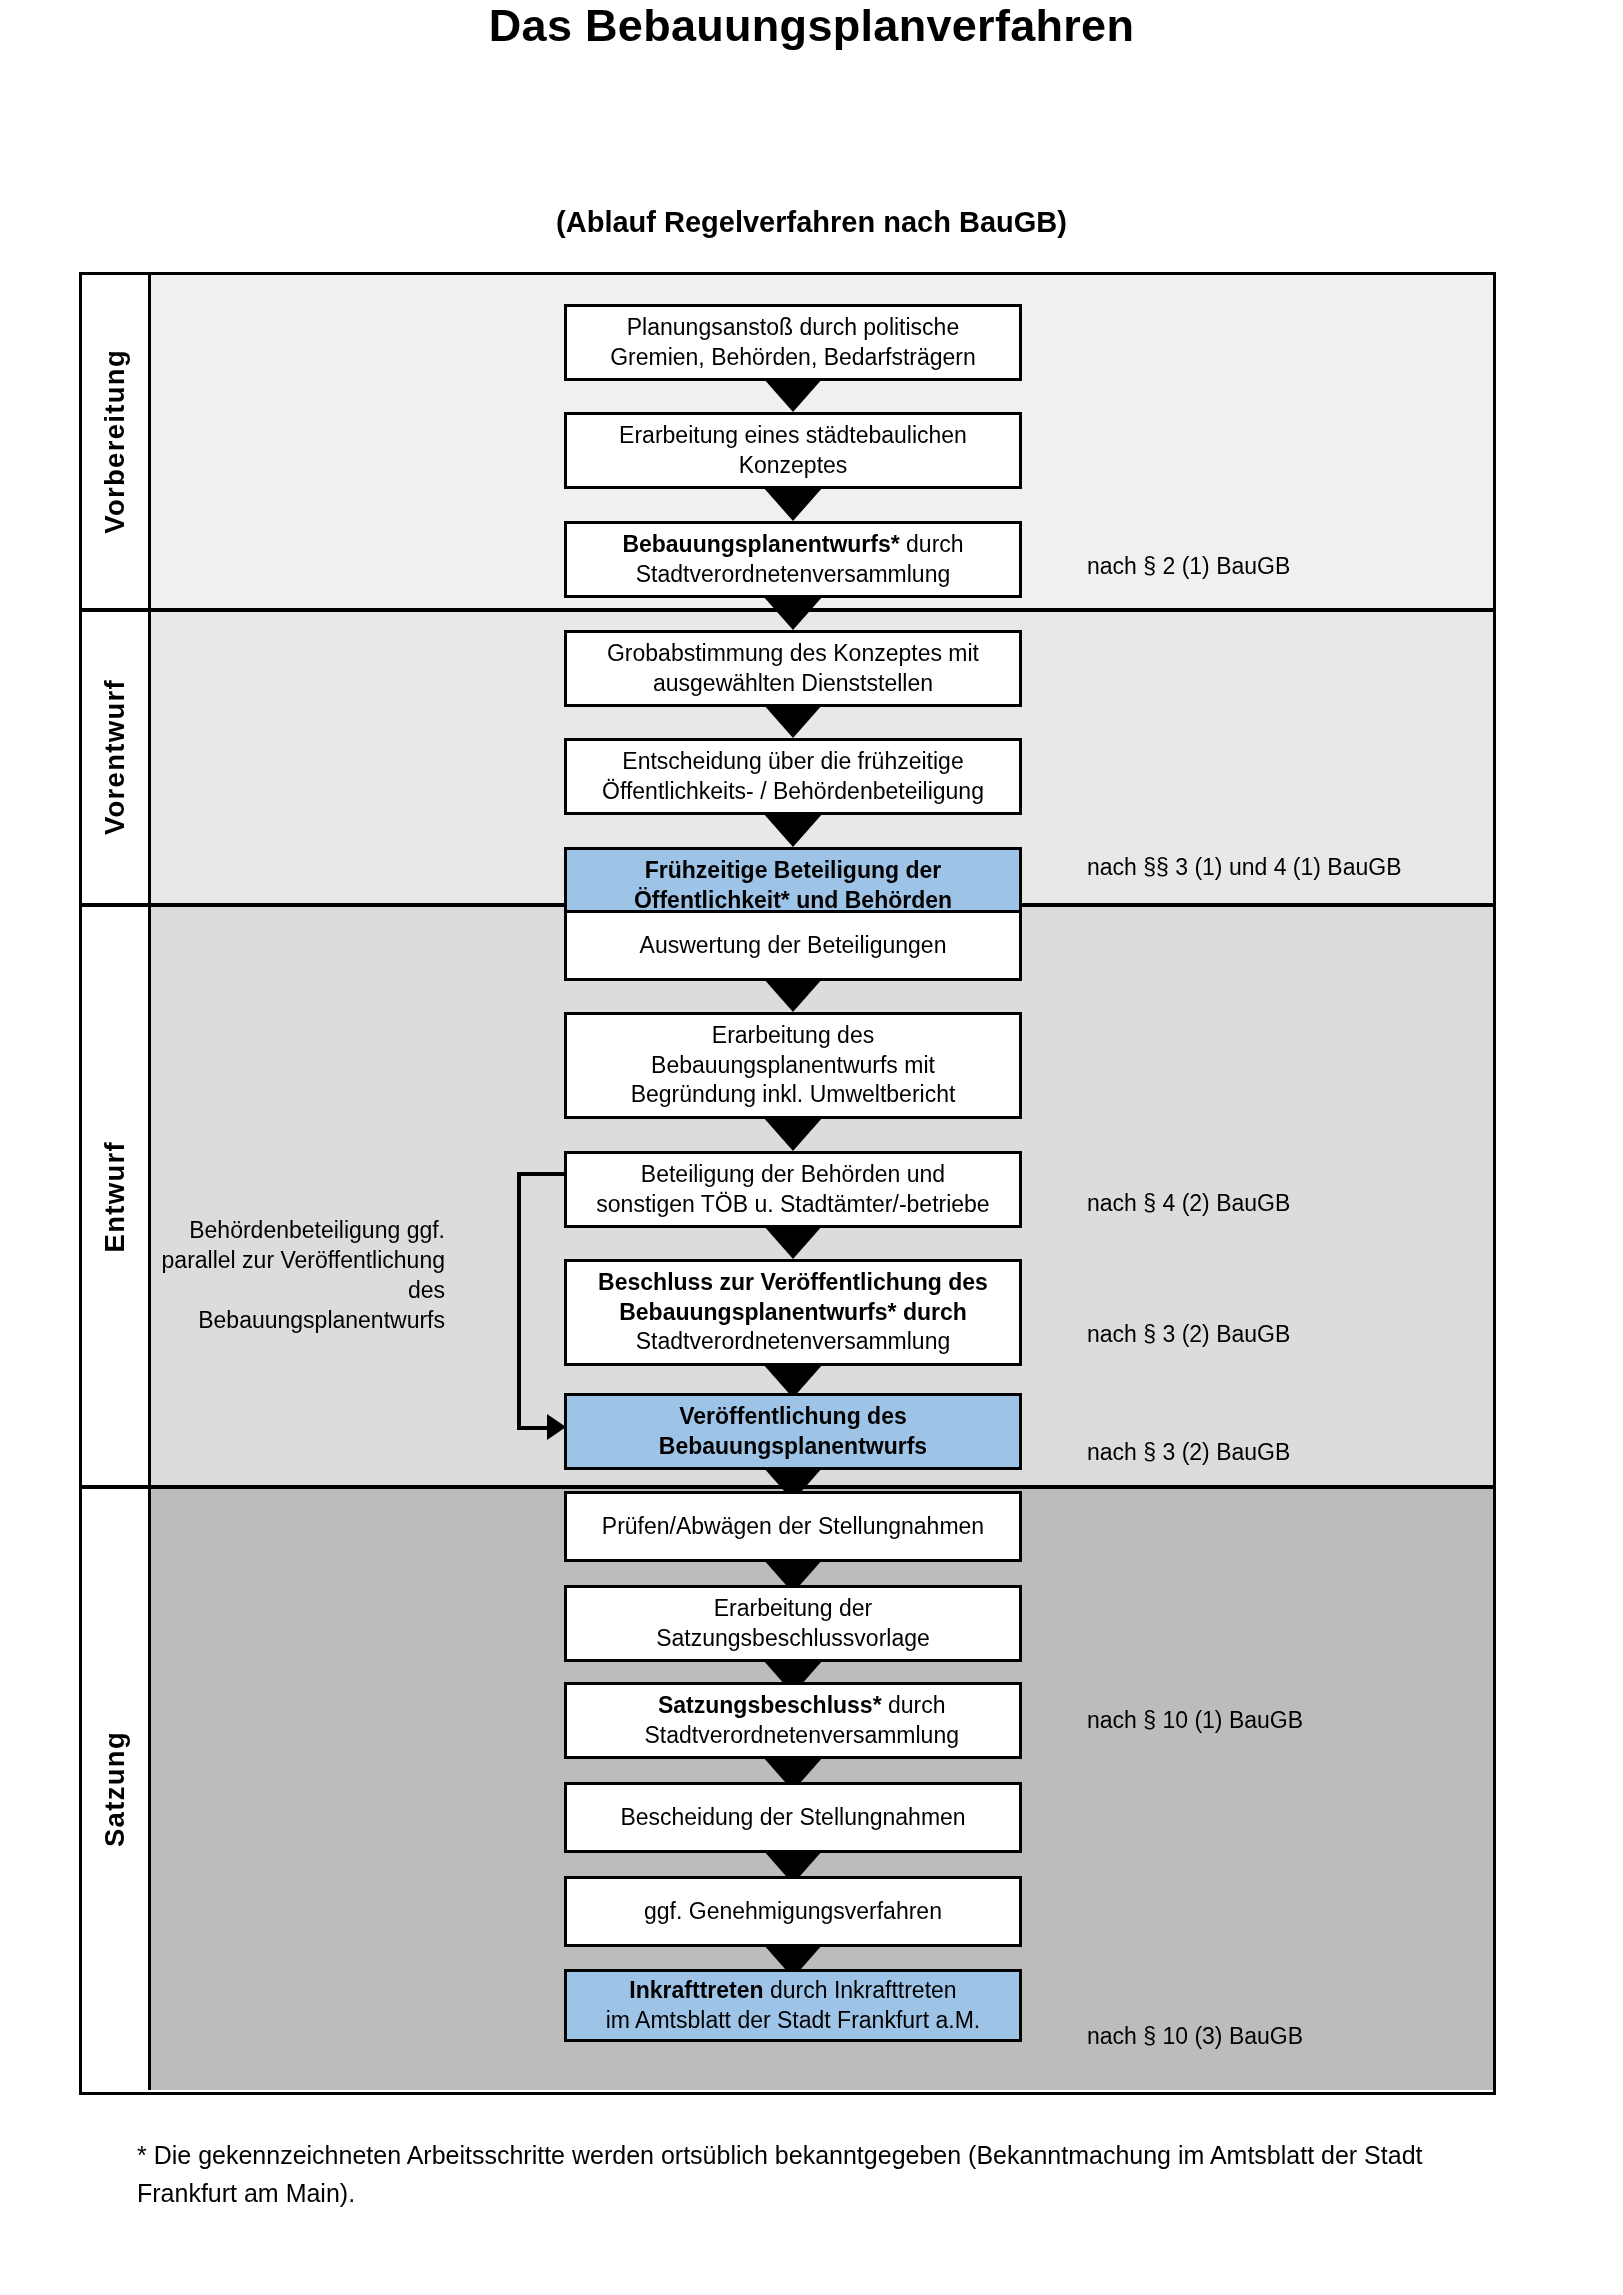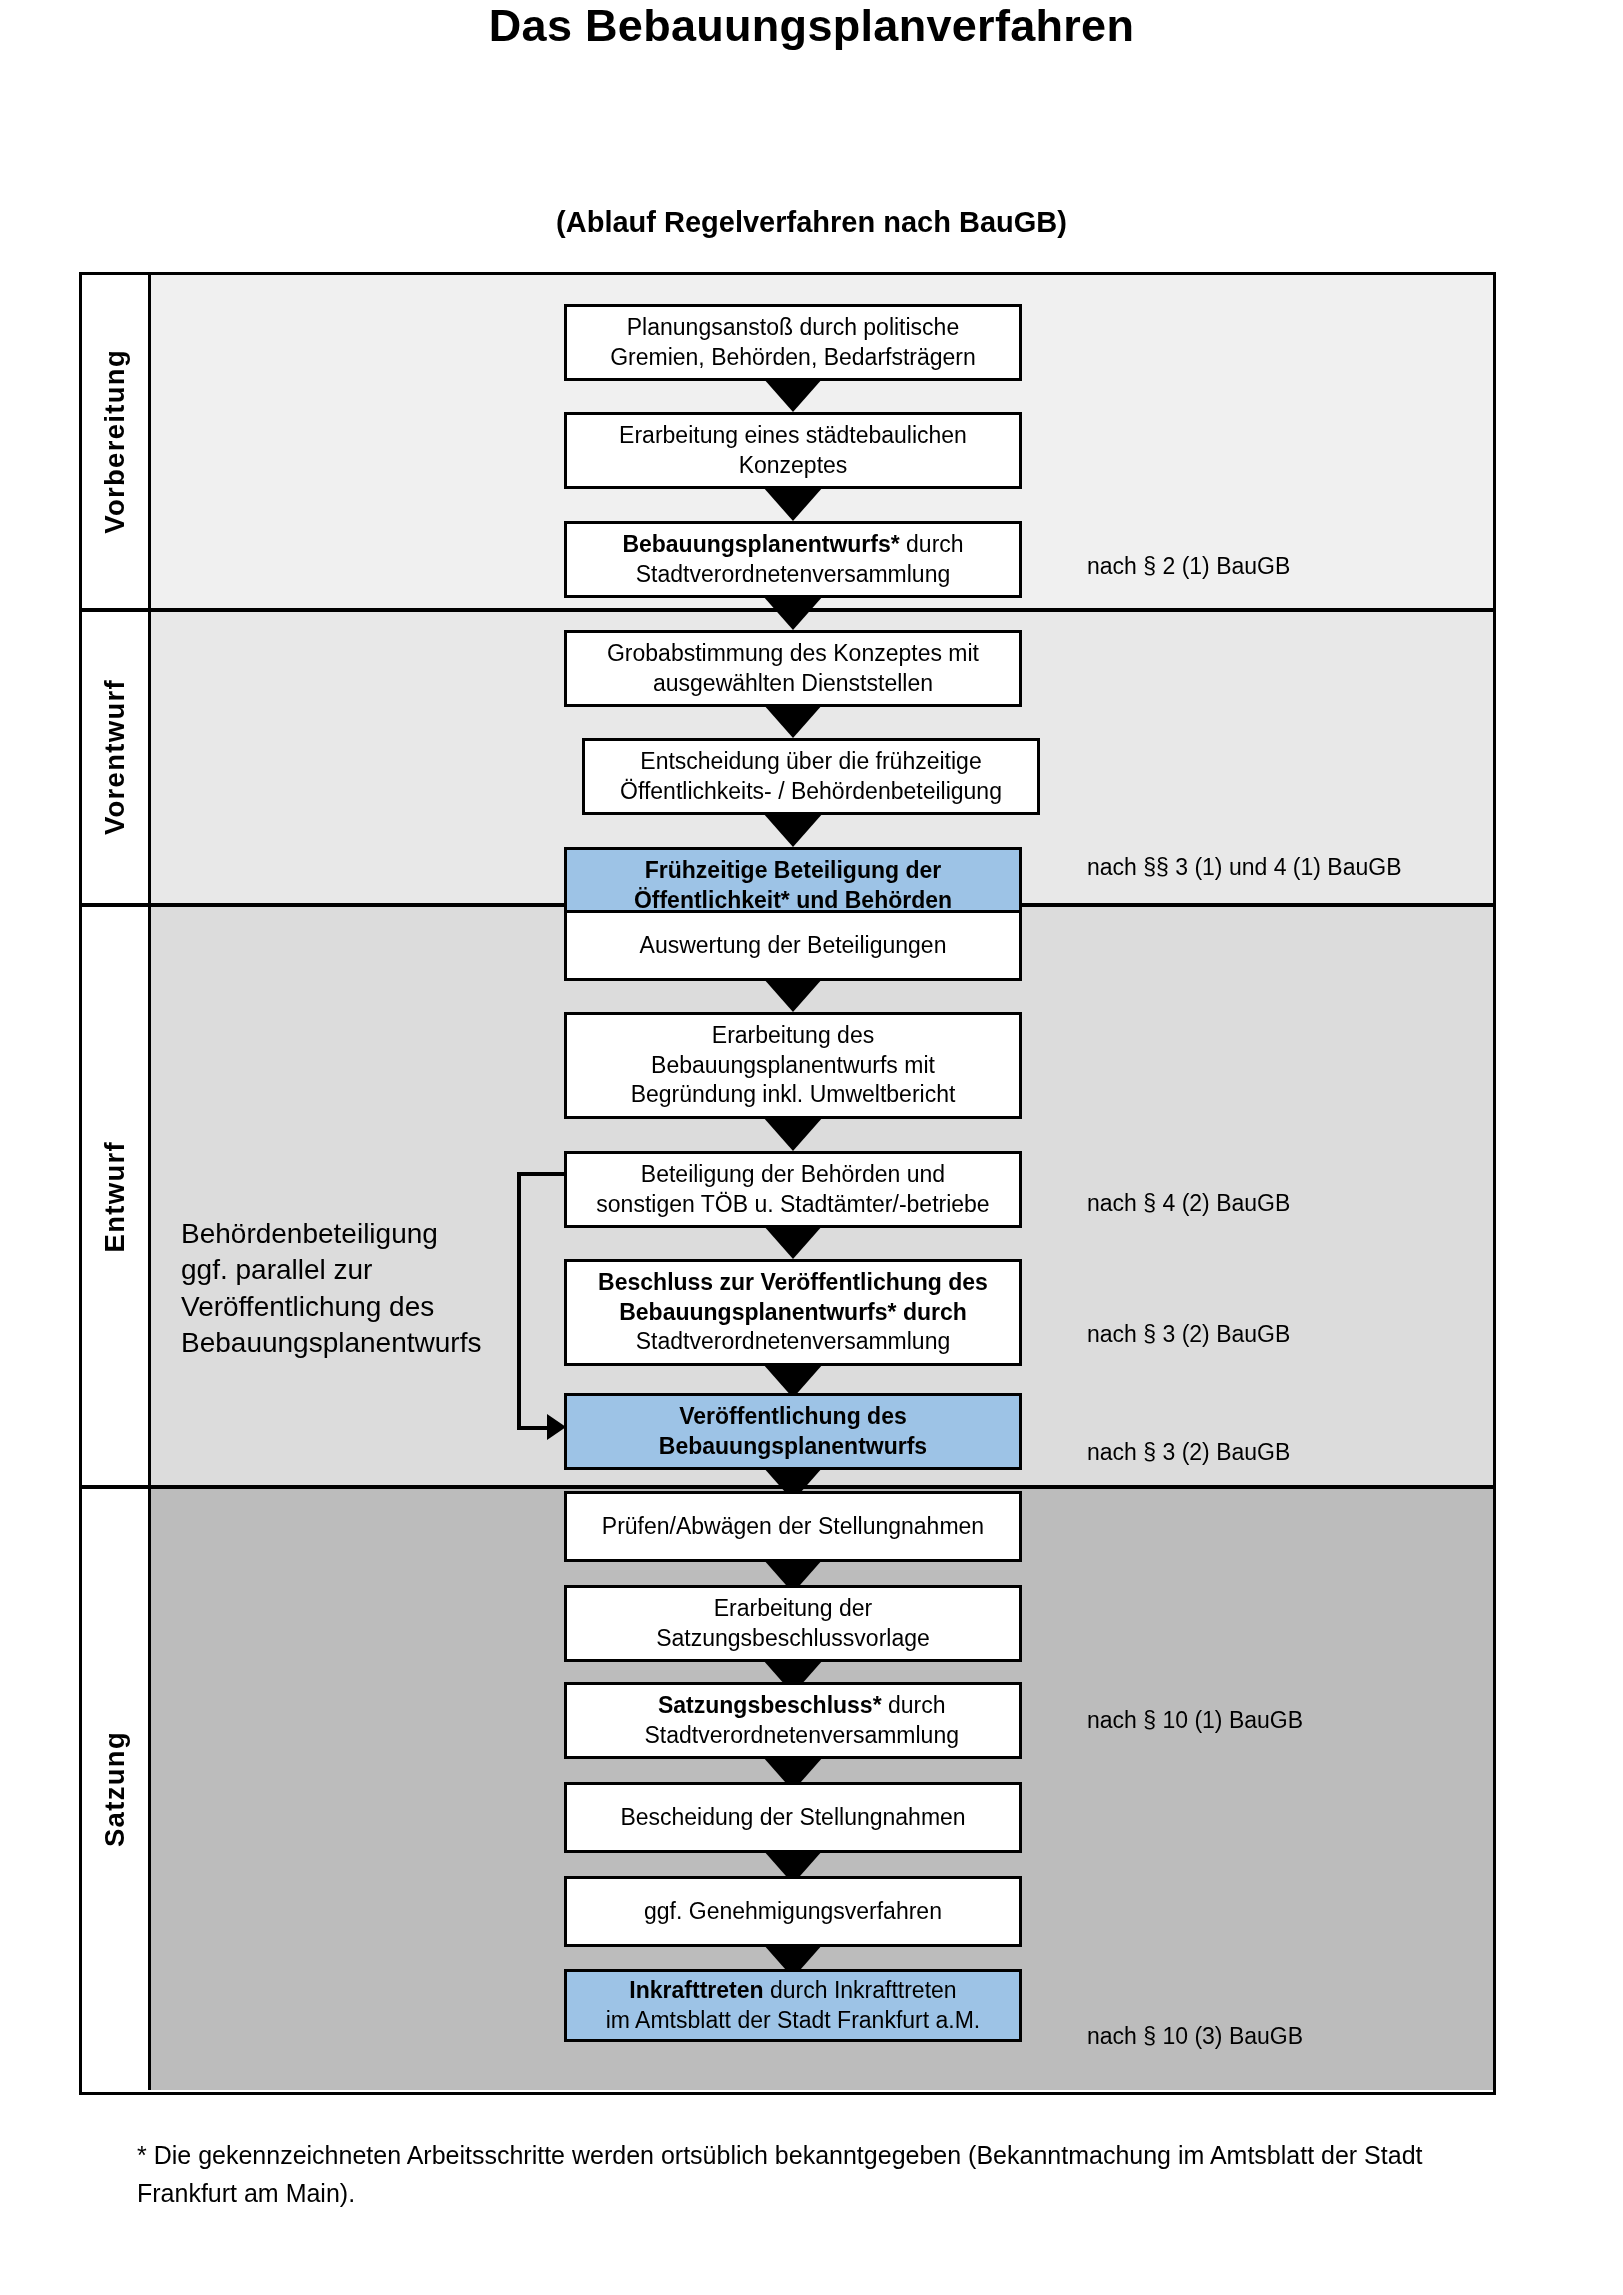--- a/index.html
+++ b/index.html
@@ -37,22 +37,22 @@
 
   
   .arrow{position:absolute;width:0;height:0;
          border-left:30px solid transparent;border-right:30px solid transparent;
          border-top:34px solid #000;}
 
   
   .ref{position:absolute;left:1087px;font-size:23px;white-space:nowrap;}
 
   
-  #sidenote{position:absolute;left:157px;width:288px;text-align:left;
-            font-size:28px;line-height:1.3;margin-left:24px;}
+  #sidenote{position:absolute;left:157px;width:288px;text-align:right;
+            font-size:23px;line-height:1.3;}
 
   
   .brk{position:absolute;background:#000;}
   .brkhead{position:absolute;width:0;height:0;
            border-top:13px solid transparent;border-bottom:13px solid transparent;
            border-left:19.6px solid #000;}
 
   
   #footnote{position:absolute;left:137px;top:2137px;width:1368px;
             font-size:25px;line-height:1.5;}
@@ -120,21 +120,21 @@
 </div>
 <div class="arrow" style="left:763px;top:596px;"></div>
 
 <div class="node" style="top:630px;height:77px;">
   <span>
     <span>Grobabstimmung des Konzeptes mit</span><br><span>ausgewählten Dienststellen</span>
   </span>
 </div>
 <div class="arrow" style="left:763px;top:704px;"></div>
 
-<div class="node" style="top:738px;height:77px;margin-left:18px;">
+<div class="node" style="top:738px;height:77px;">
   <span>
     <span>Entscheidung über die frühzeitige</span><br><span>Öffentlichkeits- / Behördenbeteiligung</span>
   </span>
 </div>
 <div class="arrow" style="left:763px;top:813px;"></div>
 
 <div class="node blue allbold" style="top:847px;height:77px;">
   <span>
     <span>Frühzeitige Beteiligung der</span><br><span>Öffentlichkeit* und Behörden</span>
   </span>

